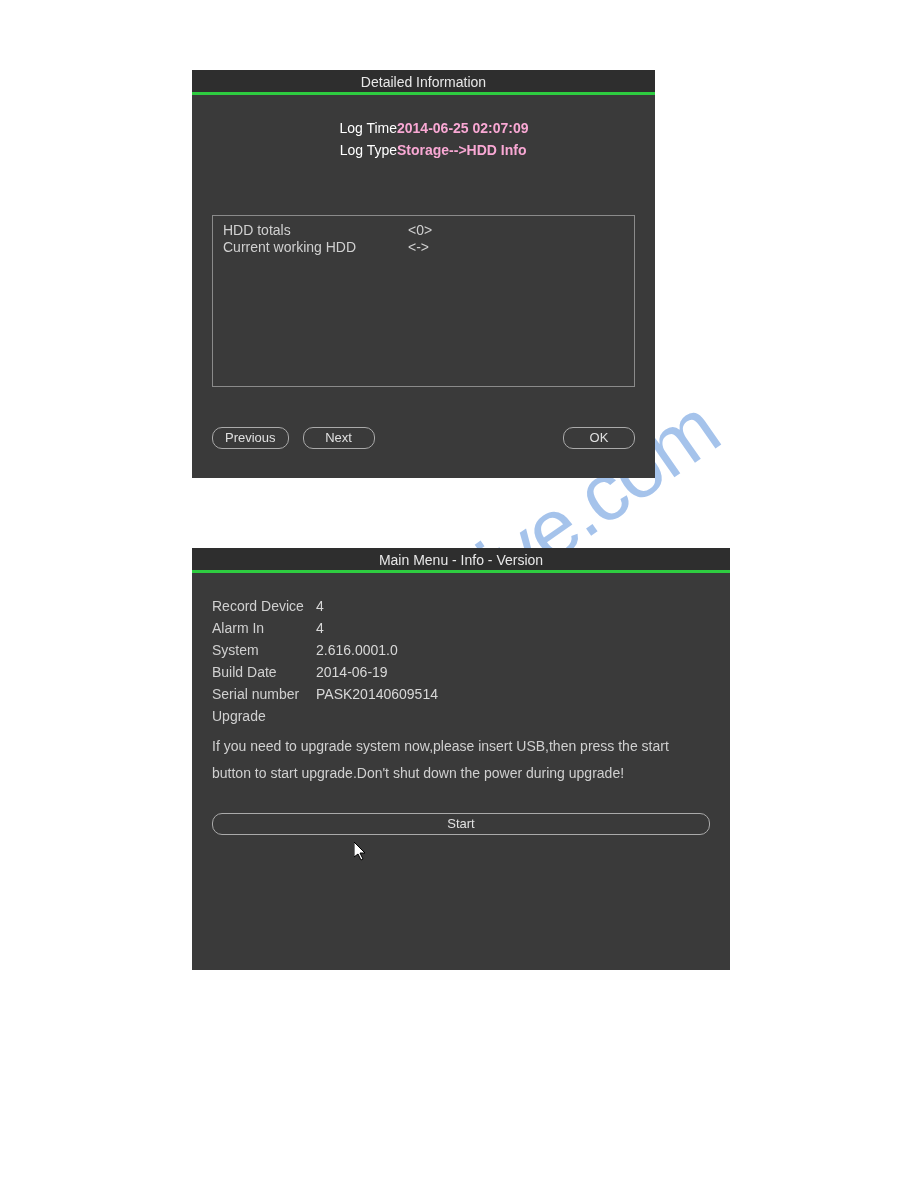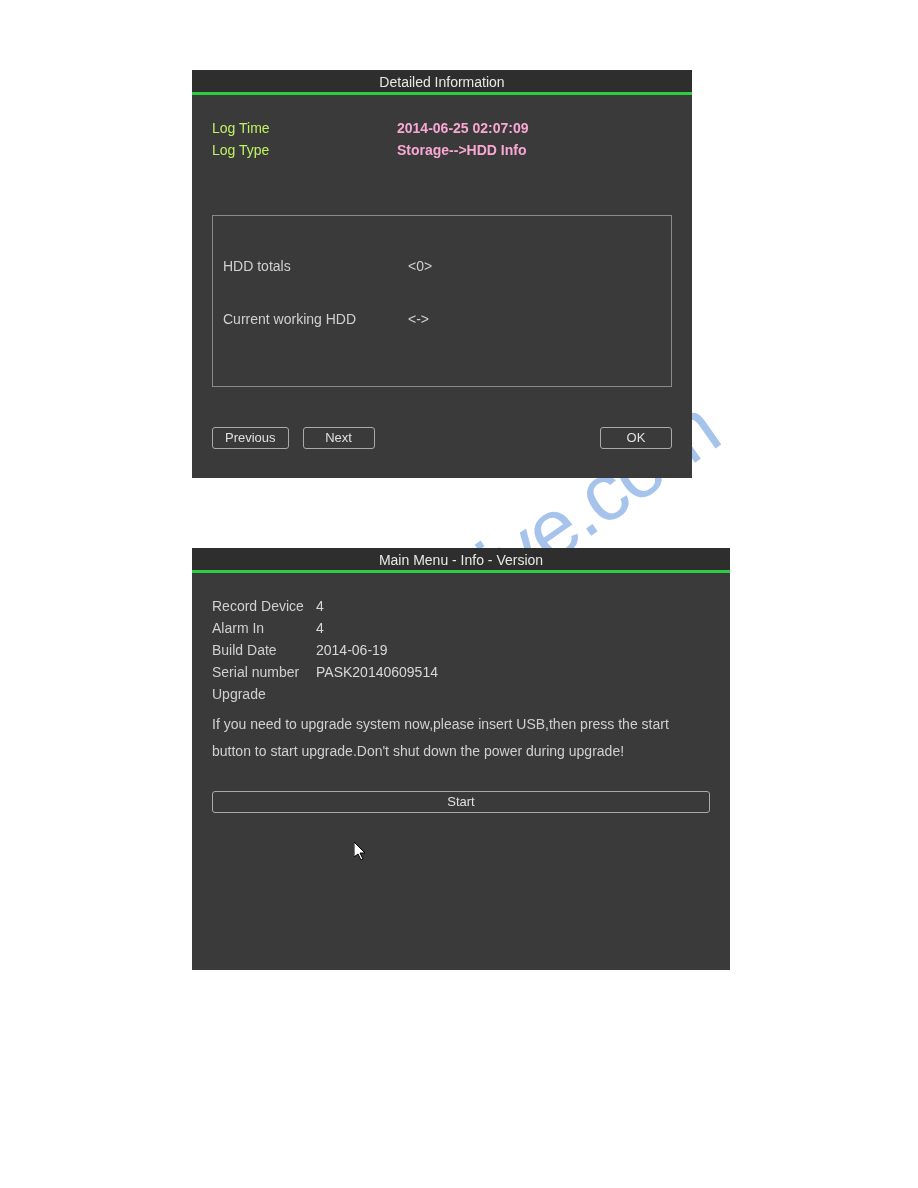--- a/index.html
+++ b/index.html
@@ -9,67 +9,67 @@
     background: #fff;
     font-family: Arial, Helvetica, sans-serif;
     position: relative;
   }
   .panel {
     position: absolute;
     background: #3a3a3a;
     color: #d8d8d8;
     font-size: 14px;
   }
-  .panel1 { left: 192px; top: 70px; width: 500px; height: 408px; }
+  .panel1 { left: 192px; top: 70px; width: 463px; height: 408px; }
   .panel2 { left: 192px; top: 548px; width: 538px; height: 422px; }
 
   .titlebar {
     height: 25px;
     background: #2e2e2e;
     color: #e8e8e8;
     text-align: center;
     line-height: 25px;
     font-size: 14px;
     border-bottom: 3px solid #2ecc40;
   }
 
   .content { padding: 22px 20px 14px 20px; }
 
   .kv-row { display: flex; line-height: 22px; }
-  .kv-key { width: 185px; color: #bef264; }
+  .kv-key { width: 185px; color: #ffffff; text-align: right; }
   .kv-val { color: #f9a8d4; font-weight: bold; }
 
   .logbox {
     margin-top: 54px;
     border: 1px solid #8a8a8a;
     height: 172px;
     padding: 6px 10px;
     color: #d0d0d0;
     font-size: 14px;
   }
-  .lb-row { display: flex; line-height: 17px; margin-top: 36px; }
+  .lb-row { display: flex; line-height: 17px; }
   .lb-key { width: 185px; }
   .lb-val { }
 
   .btnrow {
     margin-top: 40px;
     display: flex;
     gap: 14px;
   }
   .btnrow .spacer { flex: 1; }
   .btn {
     border: 1px solid #aaa;
     background: #3a3a3a;
     color: #e0e0e0;
     font-size: 13px;
     height: 22px;
     min-width: 72px;
     text-align: center;
     line-height: 20px;
-    border-radius: 3px;
+    border-radius: 10px;
     cursor: pointer;
     padding: 0 12px;
   }
 
   
   .kv2-row { display: flex; line-height: 22px; }
   .kv2-key { width: 104px; color: #d0d0d0; }
   .kv2-val { color: #d8d8d8; }
   .note {
     margin-top: 6px;
@@ -143,20 +143,24 @@
   <div class="content">
     <div class="kv2-row">
         <div class="kv2-key">Record Device</div>
         <div class="kv2-val">4</div>
       </div>
     <div class="kv2-row">
         <div class="kv2-key">Alarm In</div>
         <div class="kv2-val">4</div>
       </div>
     <div class="kv2-row">
+        <div class="kv2-key">System</div>
+        <div class="kv2-val">2.616.0001.0</div>
+      </div>
+    <div class="kv2-row">
         <div class="kv2-key">Build Date</div>
         <div class="kv2-val">2014-06-19</div>
       </div>
     <div class="kv2-row">
         <div class="kv2-key">Serial number</div>
         <div class="kv2-val">PASK20140609514</div>
       </div>
     <div class="kv2-row">
         <div class="kv2-key">Upgrade</div>
       </div>

